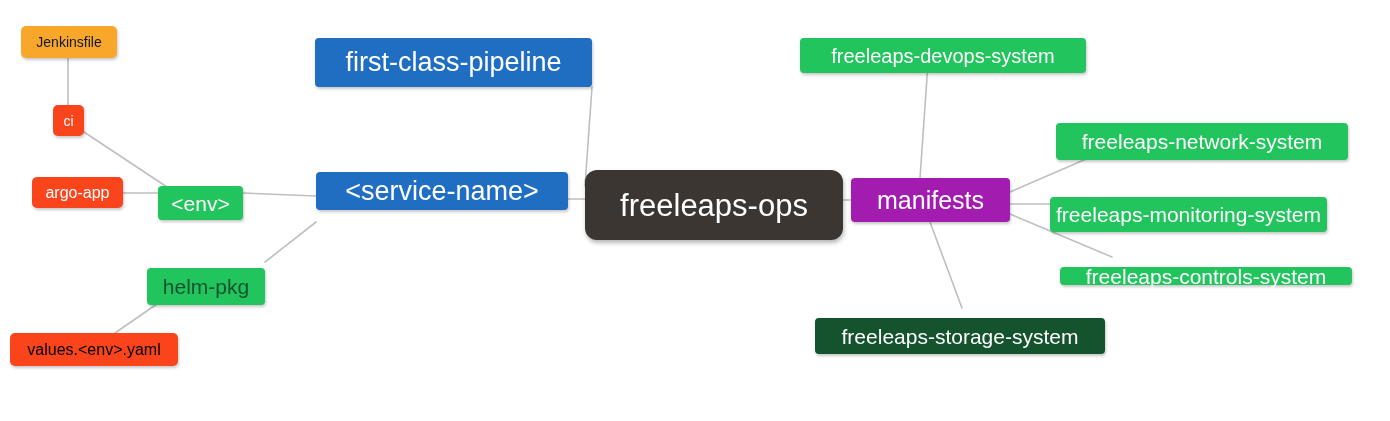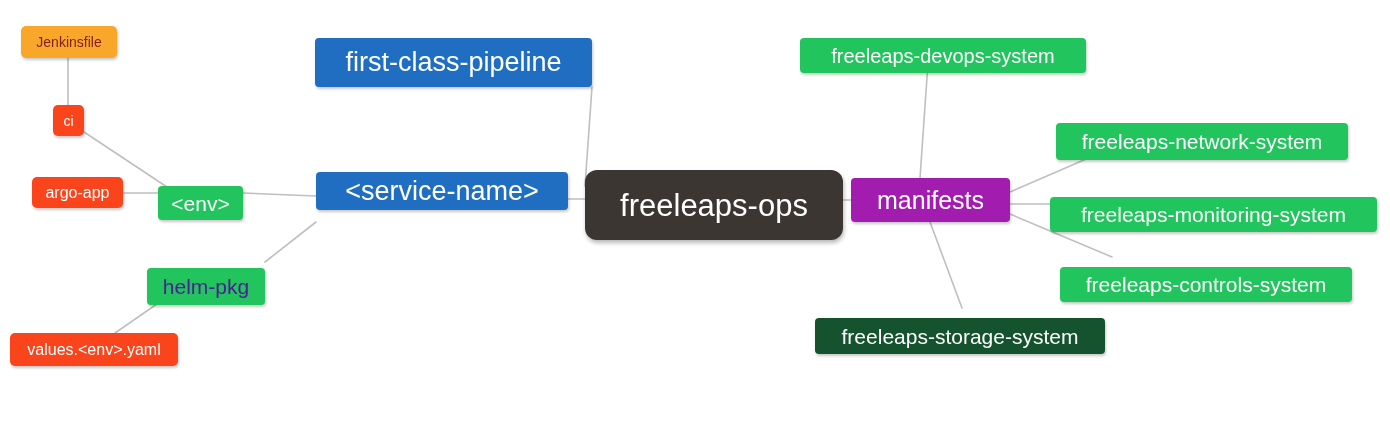--- a/index.html
+++ b/index.html
@@ -69,24 +69,24 @@
       <line x1="1010" y1="204" x2="1050" y2="204" stroke="#bfbfbf" stroke-width="1.6" stroke-linecap="round"></line>
       <line x1="1010" y1="214" x2="1112" y2="257" stroke="#bfbfbf" stroke-width="1.6" stroke-linecap="round"></line>
       <line x1="930" y1="222" x2="962" y2="308" stroke="#bfbfbf" stroke-width="1.6" stroke-linecap="round"></line>
     </svg>
   <div id="node-layer">
       <div class="node root" style="left: 585px; top: 170px; width: 258px; height: 70px; background: rgb(60, 54, 50); font-size: 31px; color: rgb(255, 255, 255);">freeleaps-ops</div>
       <div class="node lvl1" style="left: 315px; top: 38px; width: 277px; height: 49px; background: rgb(31, 110, 193); font-size: 27px; color: rgb(255, 255, 255);">first-class-pipeline</div>
       <div class="node lvl1" style="left: 316px; top: 172px; width: 252px; height: 38px; background: rgb(31, 110, 193); font-size: 27px; color: rgb(255, 255, 255);">&lt;service-name&gt;</div>
       <div class="node lvl1" style="left: 851px; top: 178px; width: 159px; height: 44px; background: #a21caf; font-size: 25px; color: rgb(255, 255, 255);">manifests</div>
       <div class="node lvl2" style="left: 158px; top: 176px; width: 85px; height: 34px; background: rgb(33, 196, 93); font-size: 21px; color: rgb(255, 255, 255);">&lt;env&gt;</div>
-      <div class="node lvl2" style="left: 147px; top: 258px; width: 118px; height: 37px; background: rgb(33, 196, 93); font-size: 21px; color: #4c1d95;">helm-pkg</div>
+      <div class="node lvl2" style="left: 147px; top: 258px; width: 118px; height: 37px; background: rgb(33, 196, 93); font-size: 21px; color: #14532d;">helm-pkg</div>
       <div class="node lvl3" style="left: 53px; top: 105px; width: 31px; height: 31px; background: rgb(249, 68, 28); font-size: 14px; color: rgb(255, 255, 255);">ci</div>
-      <div class="node lvl3" style="left: 21px; top: 26px; width: 96px; height: 32px; background: rgb(249, 167, 43); font-size: 14px; color: #7f1d1d;">Jenkinsfile</div>
+      <div class="node lvl3" style="left: 21px; top: 26px; width: 96px; height: 32px; background: rgb(249, 167, 43); font-size: 14px; color: #0f172a;">Jenkinsfile</div>
       <div class="node lvl3" style="left: 32px; top: 177px; width: 91px; height: 31px; background: rgb(249, 68, 28); font-size: 16px; color: rgb(255, 255, 255);">argo-app</div>
-      <div class="node lvl3" style="left: 10px; top: 333px; width: 168px; height: 33px; background: rgb(249, 68, 28); font-size: 16px; color: #ffffff;">values.&lt;env&gt;.yaml</div>
+      <div class="node lvl3" style="left: 10px; top: 333px; width: 168px; height: 33px; background: rgb(249, 68, 28); font-size: 16px; color: #000000;">values.&lt;env&gt;.yaml</div>
       <div class="node lvl2" style="left: 800px; top: 28px; width: 286px; height: 35px; background: rgb(33, 196, 93); font-size: 20px; color: rgb(255, 255, 255);">freeleaps-devops-system</div>
       <div class="node lvl2" style="left: 1056px; top: 113px; width: 292px; height: 37px; background: rgb(33, 196, 93); font-size: 21px; color: rgb(255, 255, 255);">freeleaps-network-system</div>
-      <div class="node lvl2" style="left: 1050px; top: 187px; width: 327px; height: 35px; background: rgb(33, 196, 93); font-size: 21px; color: rgb(255, 255, 255);">freeleaps-monitoring-system</div>
-      <div class="node lvl2" style="left: 1060px; top: 257px; width: 292px; height: 35px; background: rgb(33, 196, 93); font-size: 21px; color: rgb(255, 255, 255);">freeleaps-controls-system</div>
+      <div class="node lvl2" style="left: 1050px; top: 187px; width: 277px; height: 35px; background: rgb(33, 196, 93); font-size: 21px; color: rgb(255, 255, 255);">freeleaps-monitoring-system</div>
+      <div class="node lvl2" style="left: 1060px; top: 257px; width: 292px; height: 18px; background: rgb(33, 196, 93); font-size: 21px; color: rgb(255, 255, 255);">freeleaps-controls-system</div>
       <div class="node lvl2" style="left: 815px; top: 308px; width: 290px; height: 36px; background: #14532d; font-size: 21px; color: rgb(255, 255, 255);">freeleaps-storage-system</div>
     </div>
 </div>
 
 </body></html>

